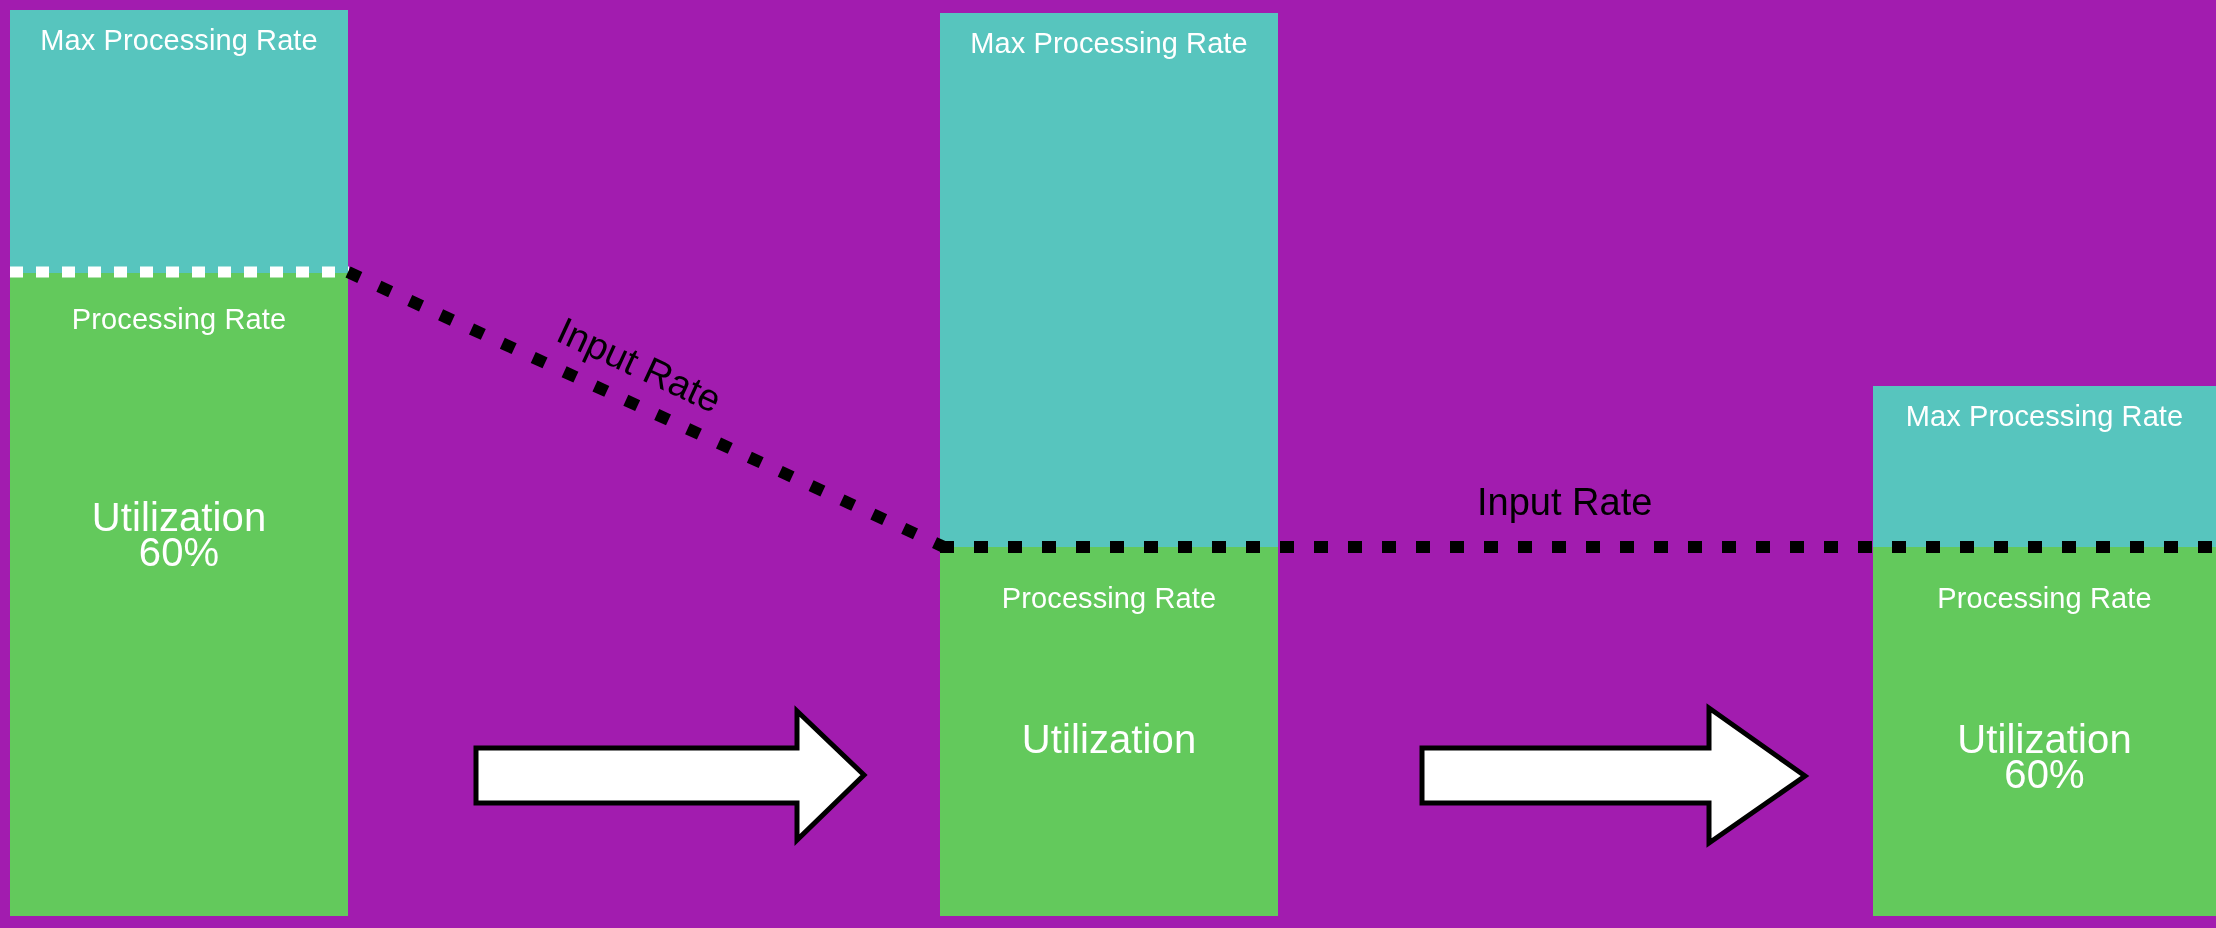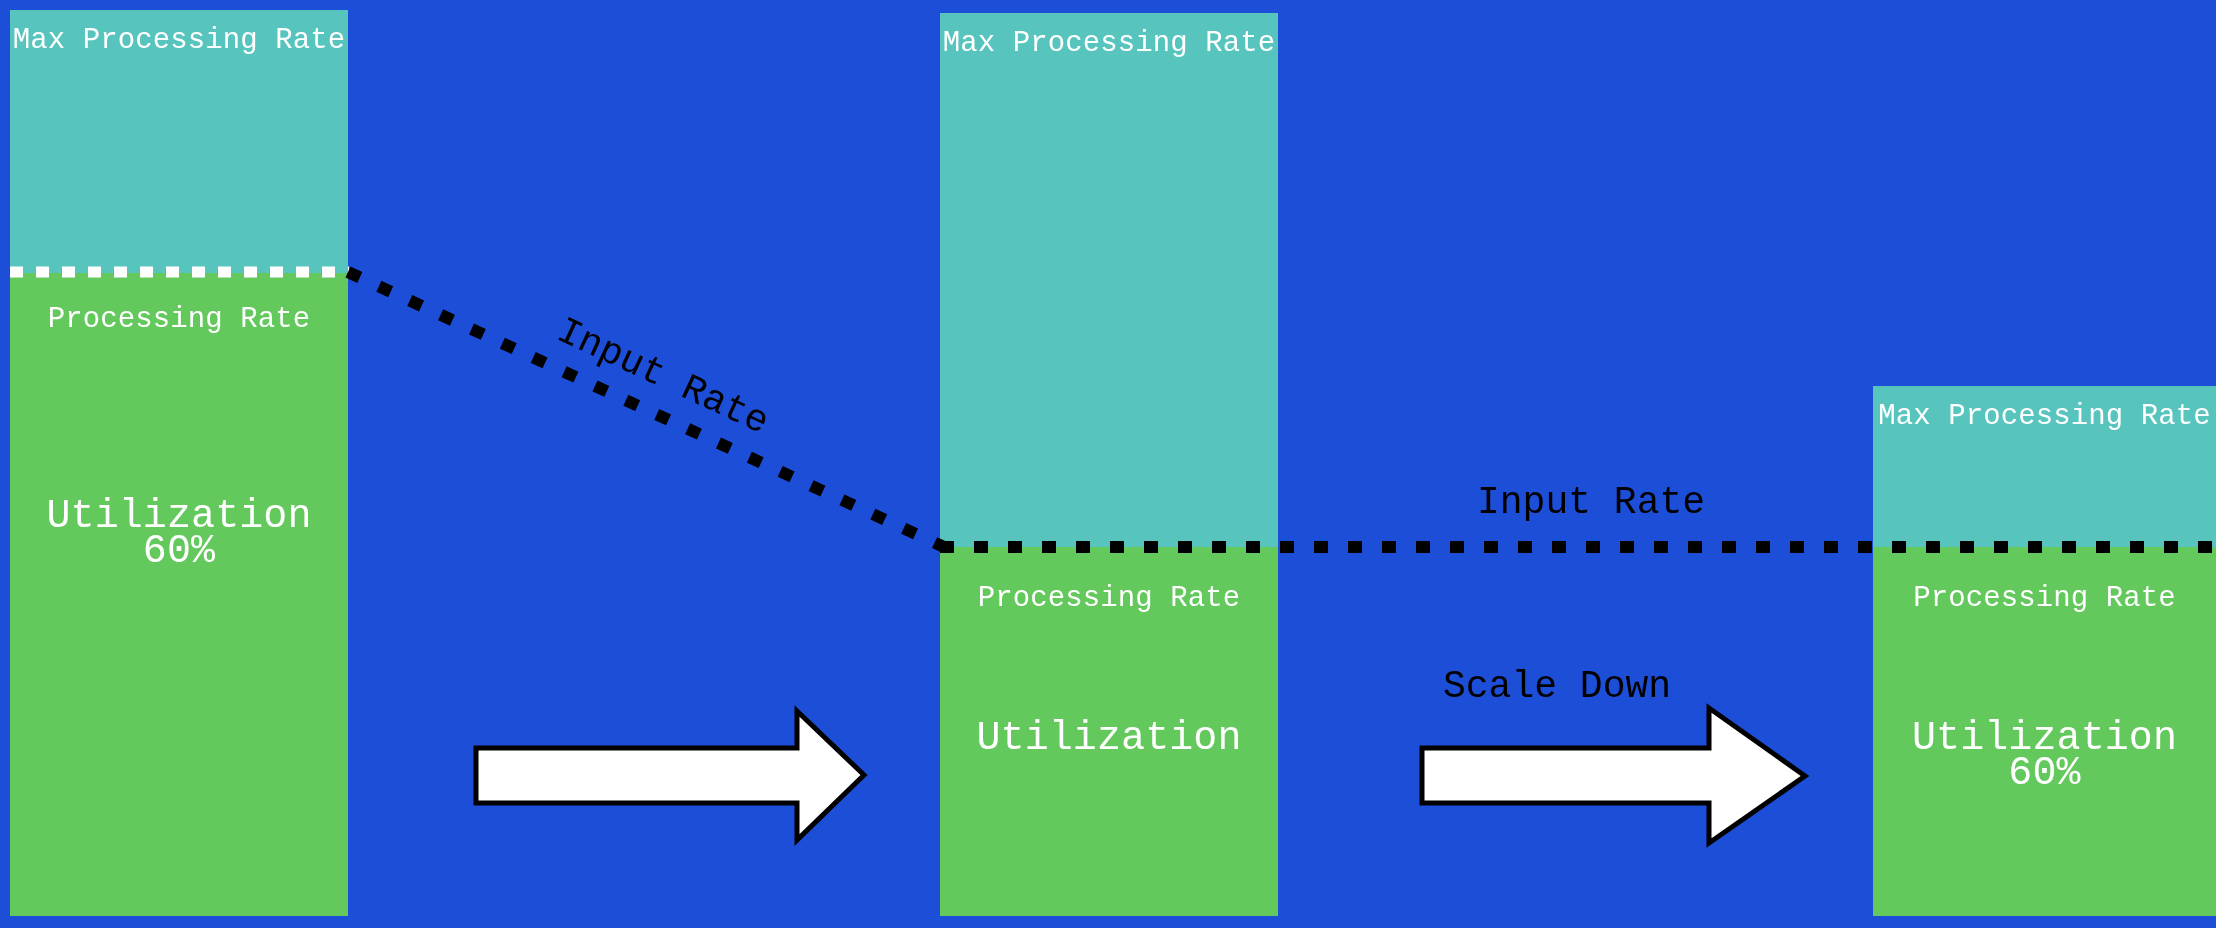--- a/index.html
+++ b/index.html
@@ -3,21 +3,21 @@
 <meta charset="utf-8">
 <title>Autoscaling Diagram</title>
 <style>
   html,body{margin:0;padding:0;background:#ffffff;}
   body{
     width:2216px;height:928px;
     font-family:"Liberation Sans","DejaVu Sans",sans-serif;
     overflow:hidden;
     position:relative;
   }
-  #stage{position:absolute;left:0;top:0;width:2216px;height:928px;background:#1d4ed8;font-family:Liberation Mono, monospace;}
+  #stage{position:absolute;left:0;top:0;width:2216px;height:928px;background:#a21caf;}
 
   .col{position:absolute;}
   .seg{position:absolute;left:0;width:100%;box-sizing:border-box;}
   .seg-max{background:#57c5be;}
   .seg-proc{background:#63c95c;}
 
   .seg-label{
     position:absolute;left:0;width:100%;
     text-align:center;color:#ffffff;
     font-weight:400;
@@ -90,15 +90,14 @@
     <polygon points="476,748 797,748 797,711 864,775 797,840 797,803 476,803" fill="#ffffff" stroke="#000000" stroke-width="5" stroke-linejoin="miter"></polygon>
 
     <polygon points="1422,748 1709,748 1709,708 1805,776 1709,843 1709,803 1422,803" fill="#ffffff" stroke="#000000" stroke-width="5" stroke-linejoin="miter"></polygon>
   </svg>
 
   <div class="annot annot-rot" style="left:568px;top:310px;transform:rotate(24.8deg);">Input Rate</div>
 
   <div class="annot" style="left:1477px;top:482px;">Input Rate</div>
 
 
-  <div class="annot" style="left:1443px;top:666px;">Scale Down</div>
 
 </div>
 
 </body></html>

